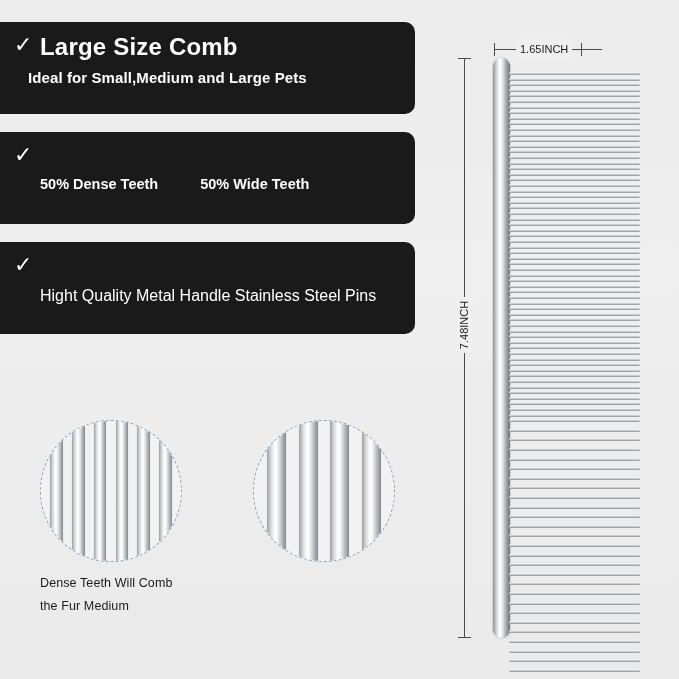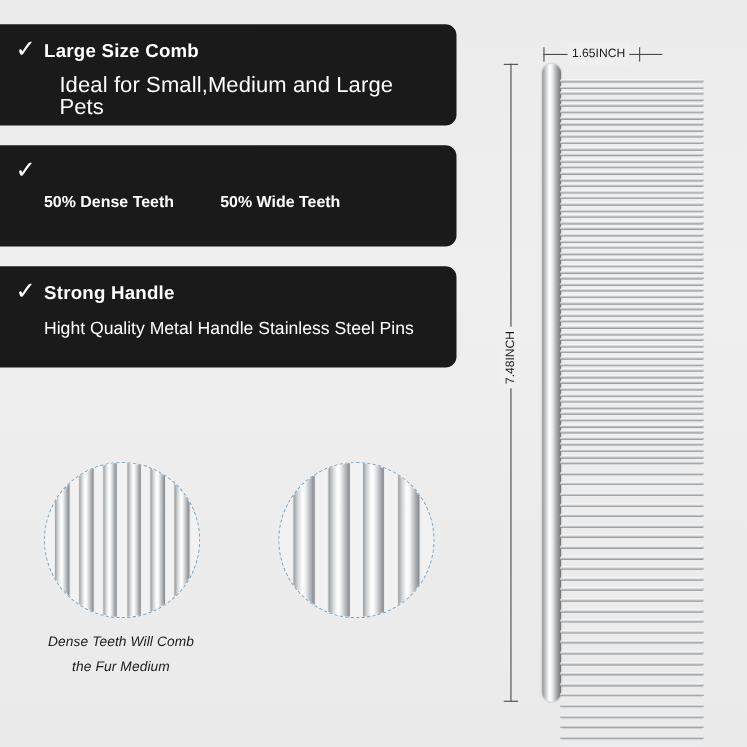--- a/index.html
+++ b/index.html
@@ -45,31 +45,31 @@
     width: 22px;
     min-width: 22px;
     font-size: 22px;
     line-height: 26px;
     color: #ffffff;
     font-weight: 400;
     text-align: left;
     margin-right: 4px;
   }
   .card-title {
-    font-size: 17px;
+    font-size: 24px;
     font-weight: bold;
     line-height: 30px;
     letter-spacing: 0.2px;
   }
   .card-sub {
-    font-size: 20px;
+    font-size: 15px;
     line-height: 20px;
     margin-top: 6px;
-    margin-left: 40px;
-    font-weight: normal;
+    margin-left: 14px;
+    font-weight: bold;
     letter-spacing: 0.1px;
   }
   .card-sub-wide {
     font-size: 14.5px;
     margin-top: 8px;
     margin-left: 26px;
     display: flex;
     gap: 42px;
     font-weight: bold;
   }
@@ -88,22 +88,20 @@
   .zooms {
     position: absolute;
     left: 0;
     top: 420px;
     width: 430px;
     height: 230px;
   }
   .zoom-wrap {
     position: absolute;
     width: 140px;
-    text-align: center;
-    font-style: italic;
   }
   #zoom-dense-wrap { left: 40px; top: 0; }
   #zoom-wide-wrap { left: 253px; top: 0; }
 
   .circle {
     width: 140px;
     height: 140px;
     border-radius: 50%;
     border: 1px dashed #7da7c4;
     overflow: hidden;
@@ -258,21 +256,20 @@
       </div>
       <div class="card-sub-wide">
         <span>50% Dense Teeth</span>
         <span>50% Wide Teeth</span>
       </div>
     </div>
 
     <div class="card" id="card-3">
       <div class="card-row">
         <span class="check">✓</span>
-        <span class="card-title">Strong Handle</span>
       </div>
       <div class="card-sub-strong">Hight Quality Metal Handle Stainless Steel Pins</div>
     </div>
 
   </div>
 
   <div class="zooms">
 
     <div class="zoom-wrap" id="zoom-dense-wrap">
       <div class="circle">

